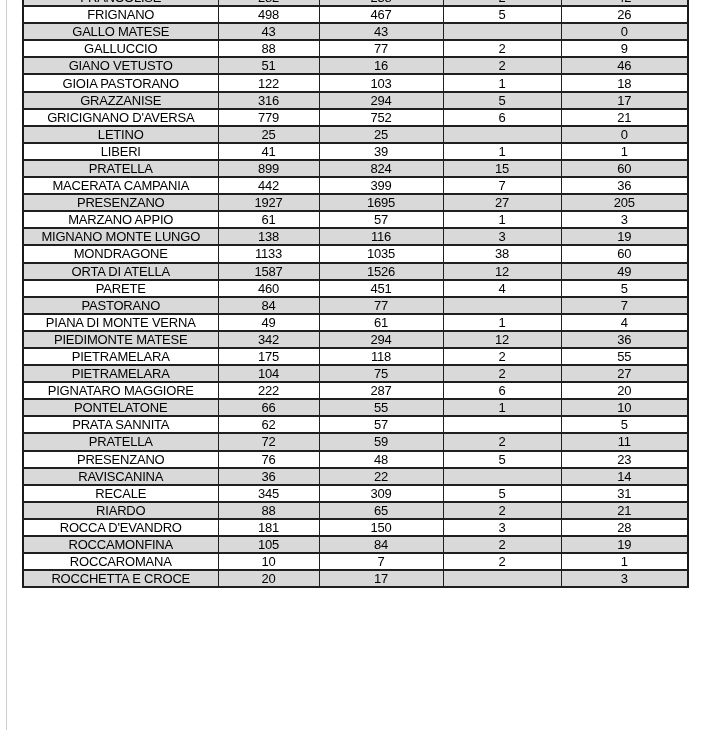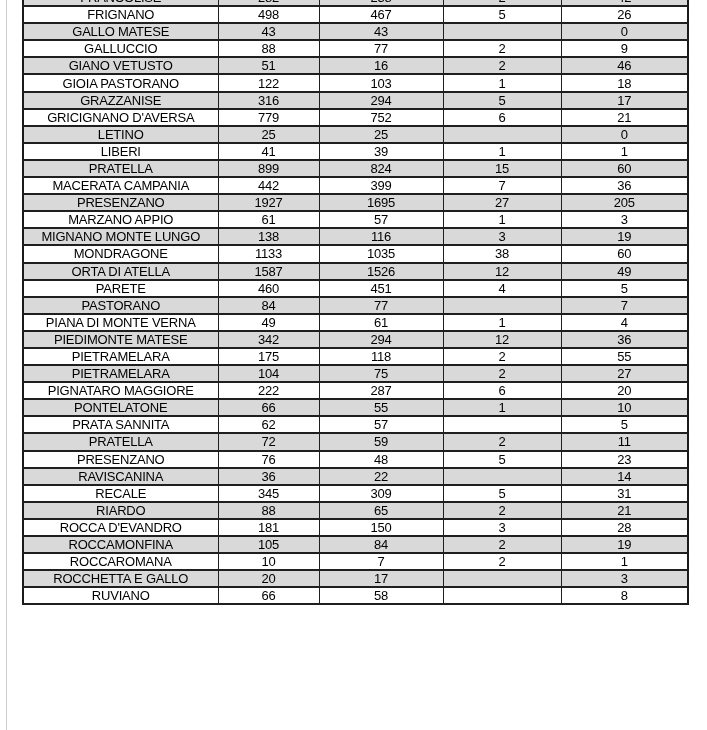--- a/index.html
+++ b/index.html
@@ -296,27 +296,20 @@
         <td>19</td>
       </tr>
       <tr>
         <td>ROCCAROMANA</td>
         <td>10</td>
         <td>7</td>
         <td>2</td>
         <td>1</td>
       </tr>
       <tr>
-        <td>ROCCHETTA E GALLO</td>
+        <td>ROCCHETTA E CROCE</td>
         <td>20</td>
         <td>17</td>
         <td></td>
         <td>3</td>
-      </tr>
-      <tr>
-        <td>RUVIANO</td>
-        <td>66</td>
-        <td>58</td>
-        <td></td>
-        <td>8</td>
       </tr>
     </tbody>
 </table>
 
 </body></html>

